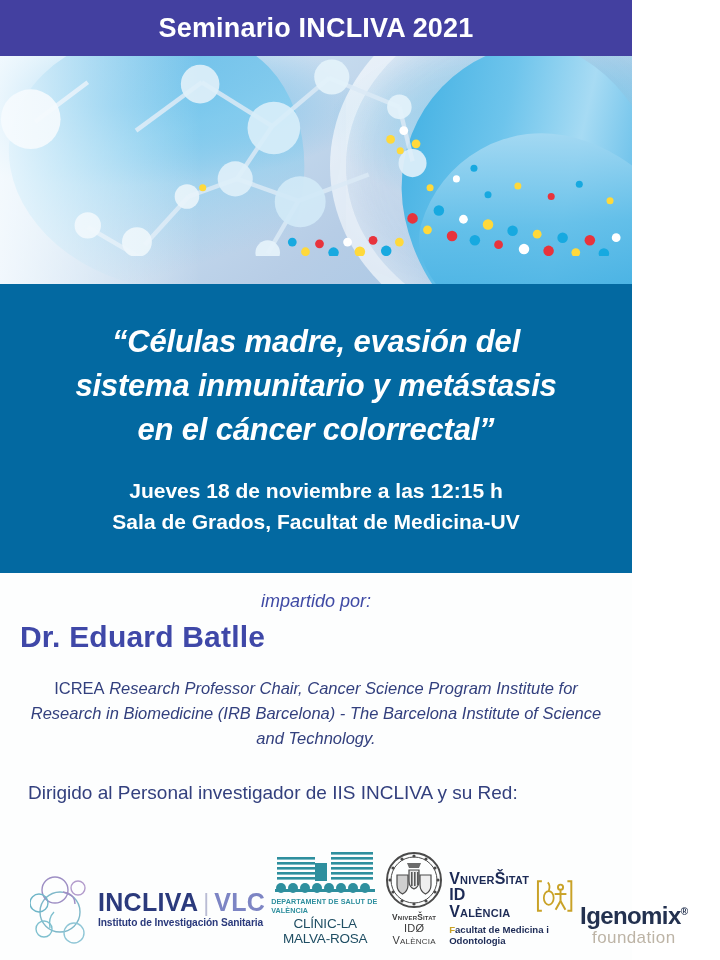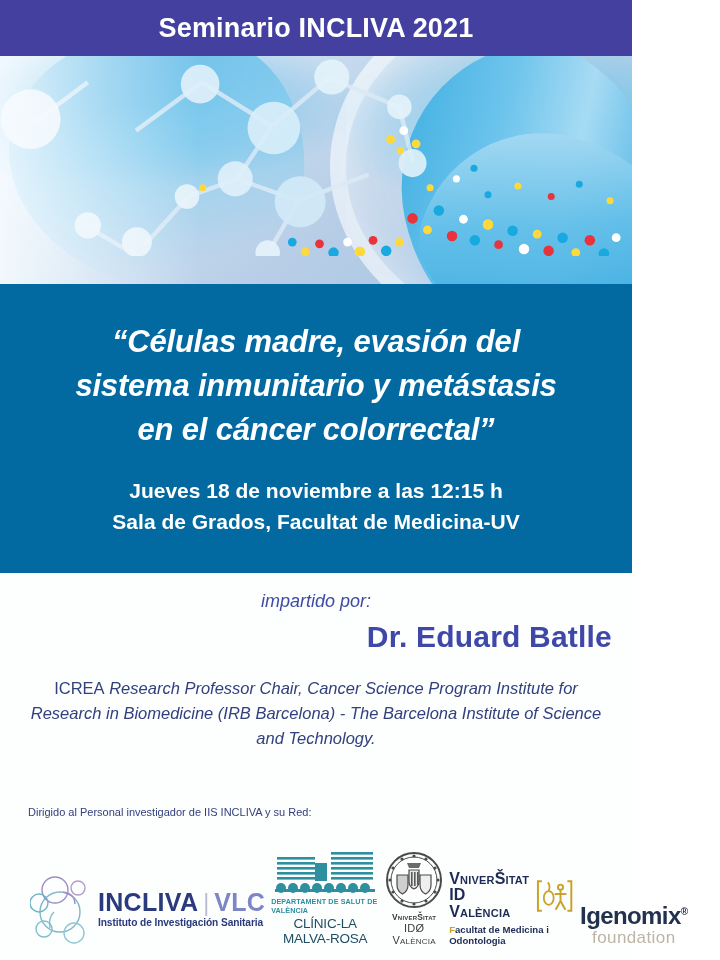--- a/index.html
+++ b/index.html
@@ -130,41 +130,41 @@
     flex-direction: column;
   }
   .impartido {
     text-align: center;
     color: #3f4aa5;
     font-style: italic;
     font-size: 18px;
     margin-top: 4px;
   }
   .speaker {
-    text-align: right;
+    text-align: left;
     color: #3f48a8;
     font-weight: bold;
     font-size: 30px;
     margin-top: 8px;
     letter-spacing: .2px;
   }
   .affiliation {
     text-align: center;
     color: #33407e;
     font-size: 16.5px;
     font-style: italic;
     line-height: 1.5;
     margin-top: 22px;
     padding: 0 8px;
   }
   .affiliation .upright { font-style: normal; }
   .audience {
     color: #33407e;
-    font-size: 11px;
-    margin-top: 56px;
+    font-size: 19px;
+    margin-top: 32px;
     padding-left: 8px;
   }
 
   
   .logos {
     margin-top: auto;
     display: flex;
     align-items: flex-end;
     justify-content: space-between;
     padding: 0 16px 14px 10px;

